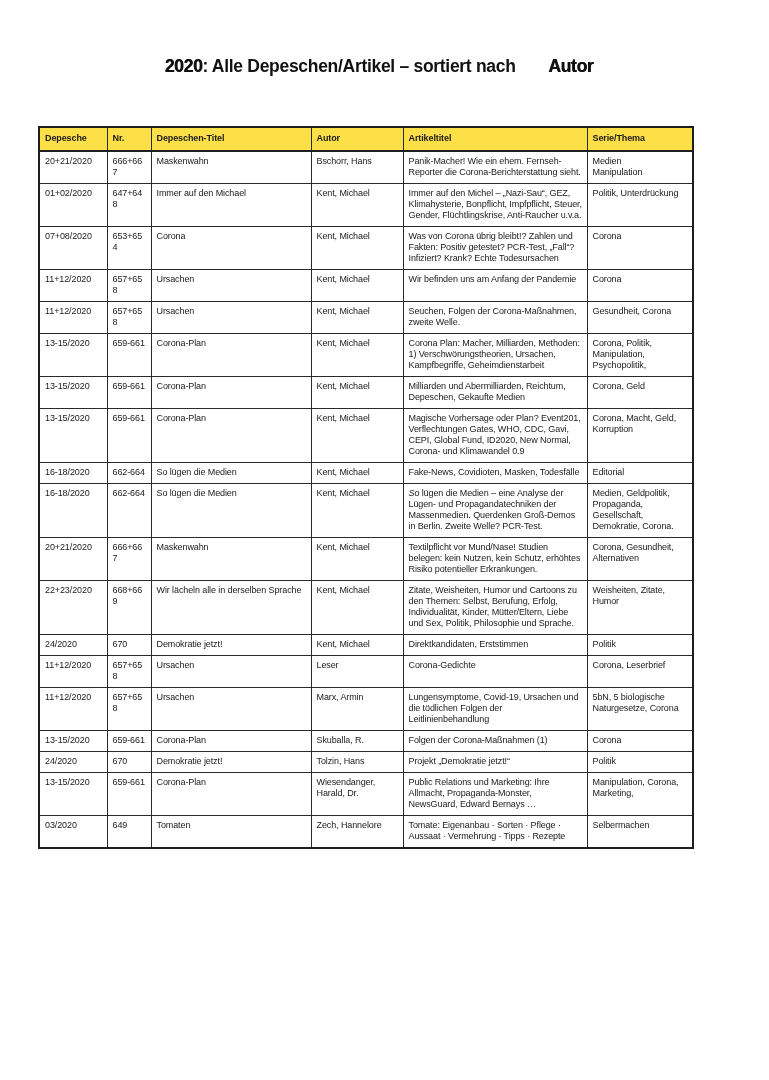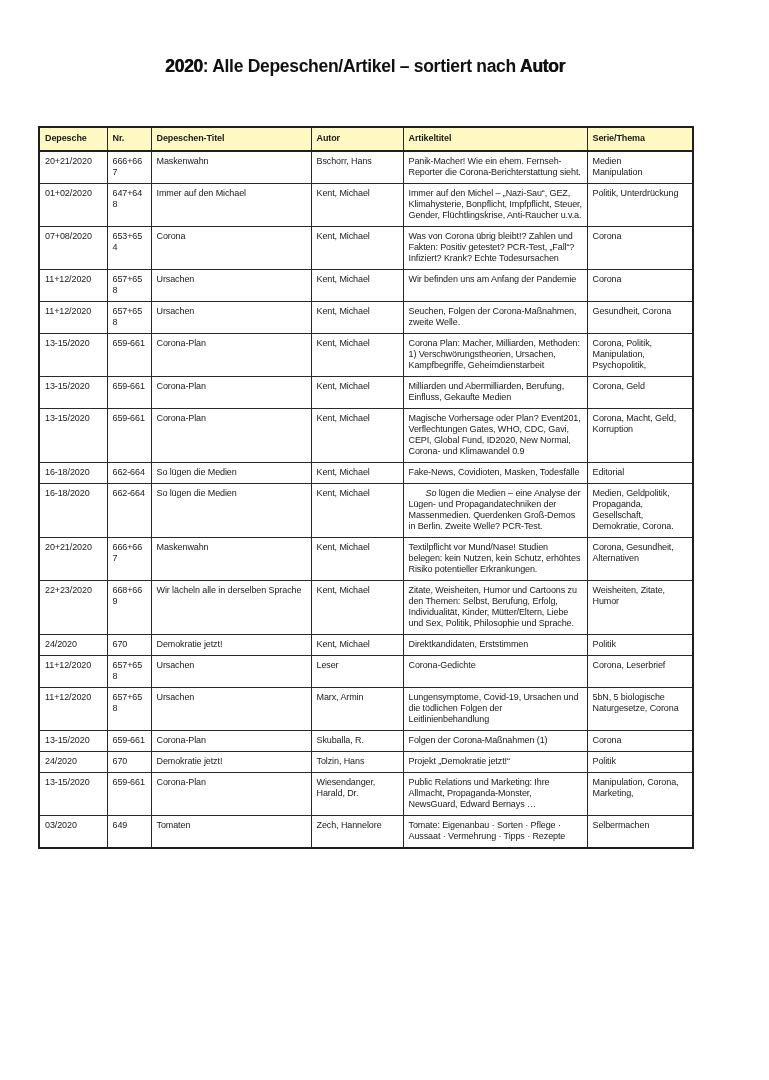--- a/index.html
+++ b/index.html
@@ -6,37 +6,37 @@
   .page {
     position:relative; width:769px; height:1080px; background:#ffffff;
     font-family:"Liberation Sans","DejaVu Sans",sans-serif; color:#1a1a1a;
     overflow:hidden;
   }
   .title {
     position:absolute; left:38px; top:56px; width:654px; margin:0;
     text-align:center; font-size:17.5px; font-weight:700;
     letter-spacing:-0.3px; color:#111;
   }
-  .title .heavy { text-shadow:0.5px 0 currentColor; }
+  .title .heavy { text-shadow:0.5px 0 currentColor;margin-left:28px; }
   table.deptable {
     position:absolute; left:38px; top:126px; width:654px;
     border-collapse:collapse; table-layout:fixed;
     border:2px solid #1f1f1f;
     font-size:9px; line-height:11px; letter-spacing:-0.1px;
   }
   table.deptable th, table.deptable td {
     border:1px solid #2a2a2a; vertical-align:top; text-align:left;
     padding:4px 4px 5px 5px; word-wrap:break-word;
   }
   table.deptable thead th {
-    background:#fef9c3; font-weight:700; border-bottom:2px solid #1f1f1f;
+    background:#fde047; font-weight:700; border-bottom:2px solid #1f1f1f;
     padding-top:5px; padding-bottom:6px;
   }
   td.serie { white-space:pre-line; }
-  td .ital { font-style:italic;margin-left:17px; }
+  td .ital { font-style:italic; }
 </style>
 </head>
 <body>
 
 <div class="page">
   <h1 class="title"><span class="heavy">2020</span><span>: Alle Depeschen/Artikel – sortiert nach </span><span class="heavy">Autor</span></h1>
 
   <table class="deptable">
     <colgroup>
       <col style="width:68px">
@@ -106,21 +106,21 @@
     <td>Corona Plan: Macher, Milliarden, Methoden: 1) Verschwörungstheorien, Ursachen, Kampfbegriffe, Geheimdienstarbeit</td>
     <td class="serie">Corona, Politik,
 Manipulation,
 Psychopolitik,</td>
   </tr>
         <tr>
     <td>13-15/2020</td>
     <td>659-661</td>
     <td>Corona-Plan</td>
     <td>Kent, Michael</td>
-    <td>Milliarden und Abermilliarden, Berufung, Einfluss, Gekaufte Medien</td>
+    <td>Milliarden und Abermilliarden, Reichtum, Depeschen, Gekaufte Medien</td>
     <td class="serie">Corona, Geld</td>
   </tr>
         <tr>
     <td>13-15/2020</td>
     <td>659-661</td>
     <td>Corona-Plan</td>
     <td>Kent, Michael</td>
     <td>Magische Vorhersage oder Plan? Event201, Verflechtungen Gates, WHO, CDC, Gavi, CEPI, Global Fund, ID2020, New Normal, Corona- und Klimawandel 0.9</td>
     <td class="serie">Corona, Macht, Geld, Korruption</td>
   </tr>

